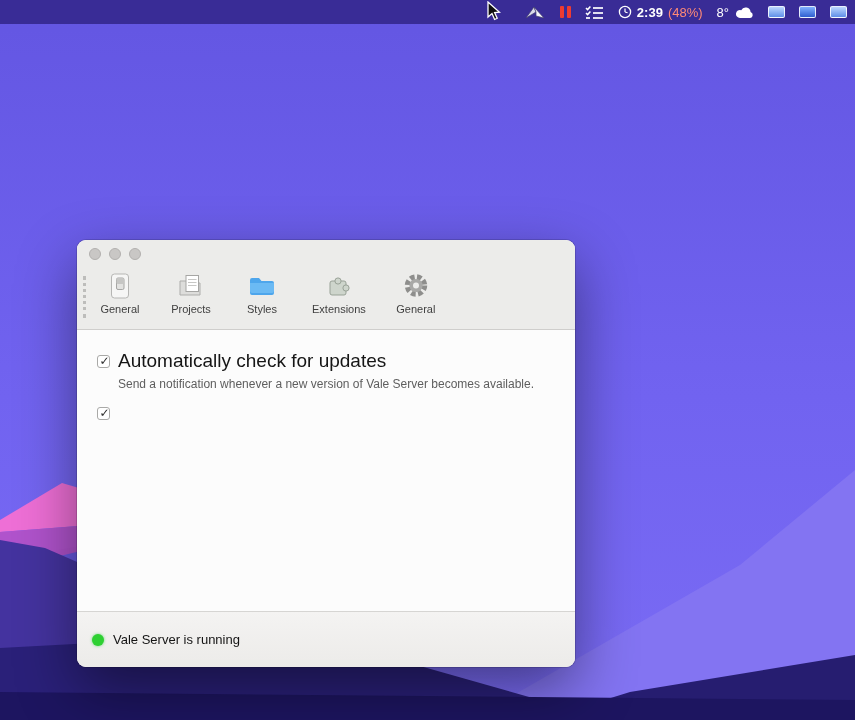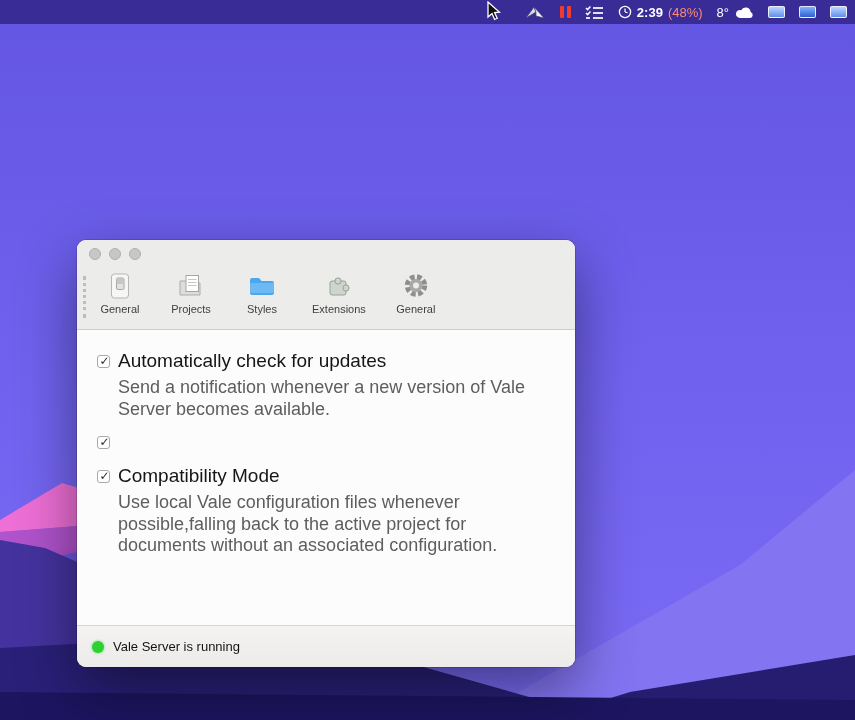--- a/index.html
+++ b/index.html
@@ -39,24 +39,24 @@
 
   .win-content { position:absolute; top:91px; bottom:38px; left:0; right:0;
     background:#fcfcfc; padding:19px 20px 0 20px; }
   .setting-row { margin-bottom:16px; }
   .checkline { display:flex; align-items:center; gap:8px; }
   .checkbox { width:13px; height:13px; border:1px solid #a9a9a7; border-radius:3px;
     background:#fff; position:relative; flex:0 0 auto; }
   .checkbox.checked::after { content:"✓"; position:absolute; left:0; top:-2px;
     width:13px; text-align:center; font-size:12px; font-weight:bold; color:#2b2b2b; }
   .setting-label { font-size:19px; color:#161616; }
-  .setting-desc { margin:5px 0 0 21px; max-width:455px; font-size:18px;
+  .setting-desc { margin:5px 0 0 21px; max-width:455px; font-size:12px;
     line-height:1.2; color:#5e5e5e; }
 
-  .status-bar { position:absolute; left:0; right:0; bottom:0; height:42px;
+  .status-bar { position:absolute; left:0; right:0; bottom:0; height:56px;
     border-top:1px solid #d6d5d3; background:linear-gradient(#f4f3f2,#ecebe9);
     display:flex; align-items:center; padding-left:15px; gap:9px; }
   .status-dot { width:12px; height:12px; border-radius:50%;
     background:var(--status-green,#2ecc40); box-shadow:0 0 3px rgba(46,204,64,.7); }
   .status-text { font-size:13px; color:#141414; }
 </style>
 </head>
 <body>
 
 <div class="desktop">
@@ -200,27 +200,20 @@
         </div>
         <div class="setting-desc">Send a notification whenever a new version of Vale Server becomes available.</div>
       </div>
 
       <div class="setting-row">
         <div class="checkline">
           <span class="checkbox checked"></span>
         </div>
       </div>
 
-      <div class="setting-row">
-        <div class="checkline">
-          <span class="checkbox checked"></span>
-          <span class="setting-label">Compatibility Mode</span>
-        </div>
-        <div class="setting-desc">Use local Vale configuration files whenever possible,falling back to the active project for documents without an associated configuration.</div>
-      </div>
 
     </div>
 
     <div class="status-bar">
       <span class="status-dot"></span>
       <span class="status-text">Vale Server is running</span>
     </div>
 
   </div>
 </div>

